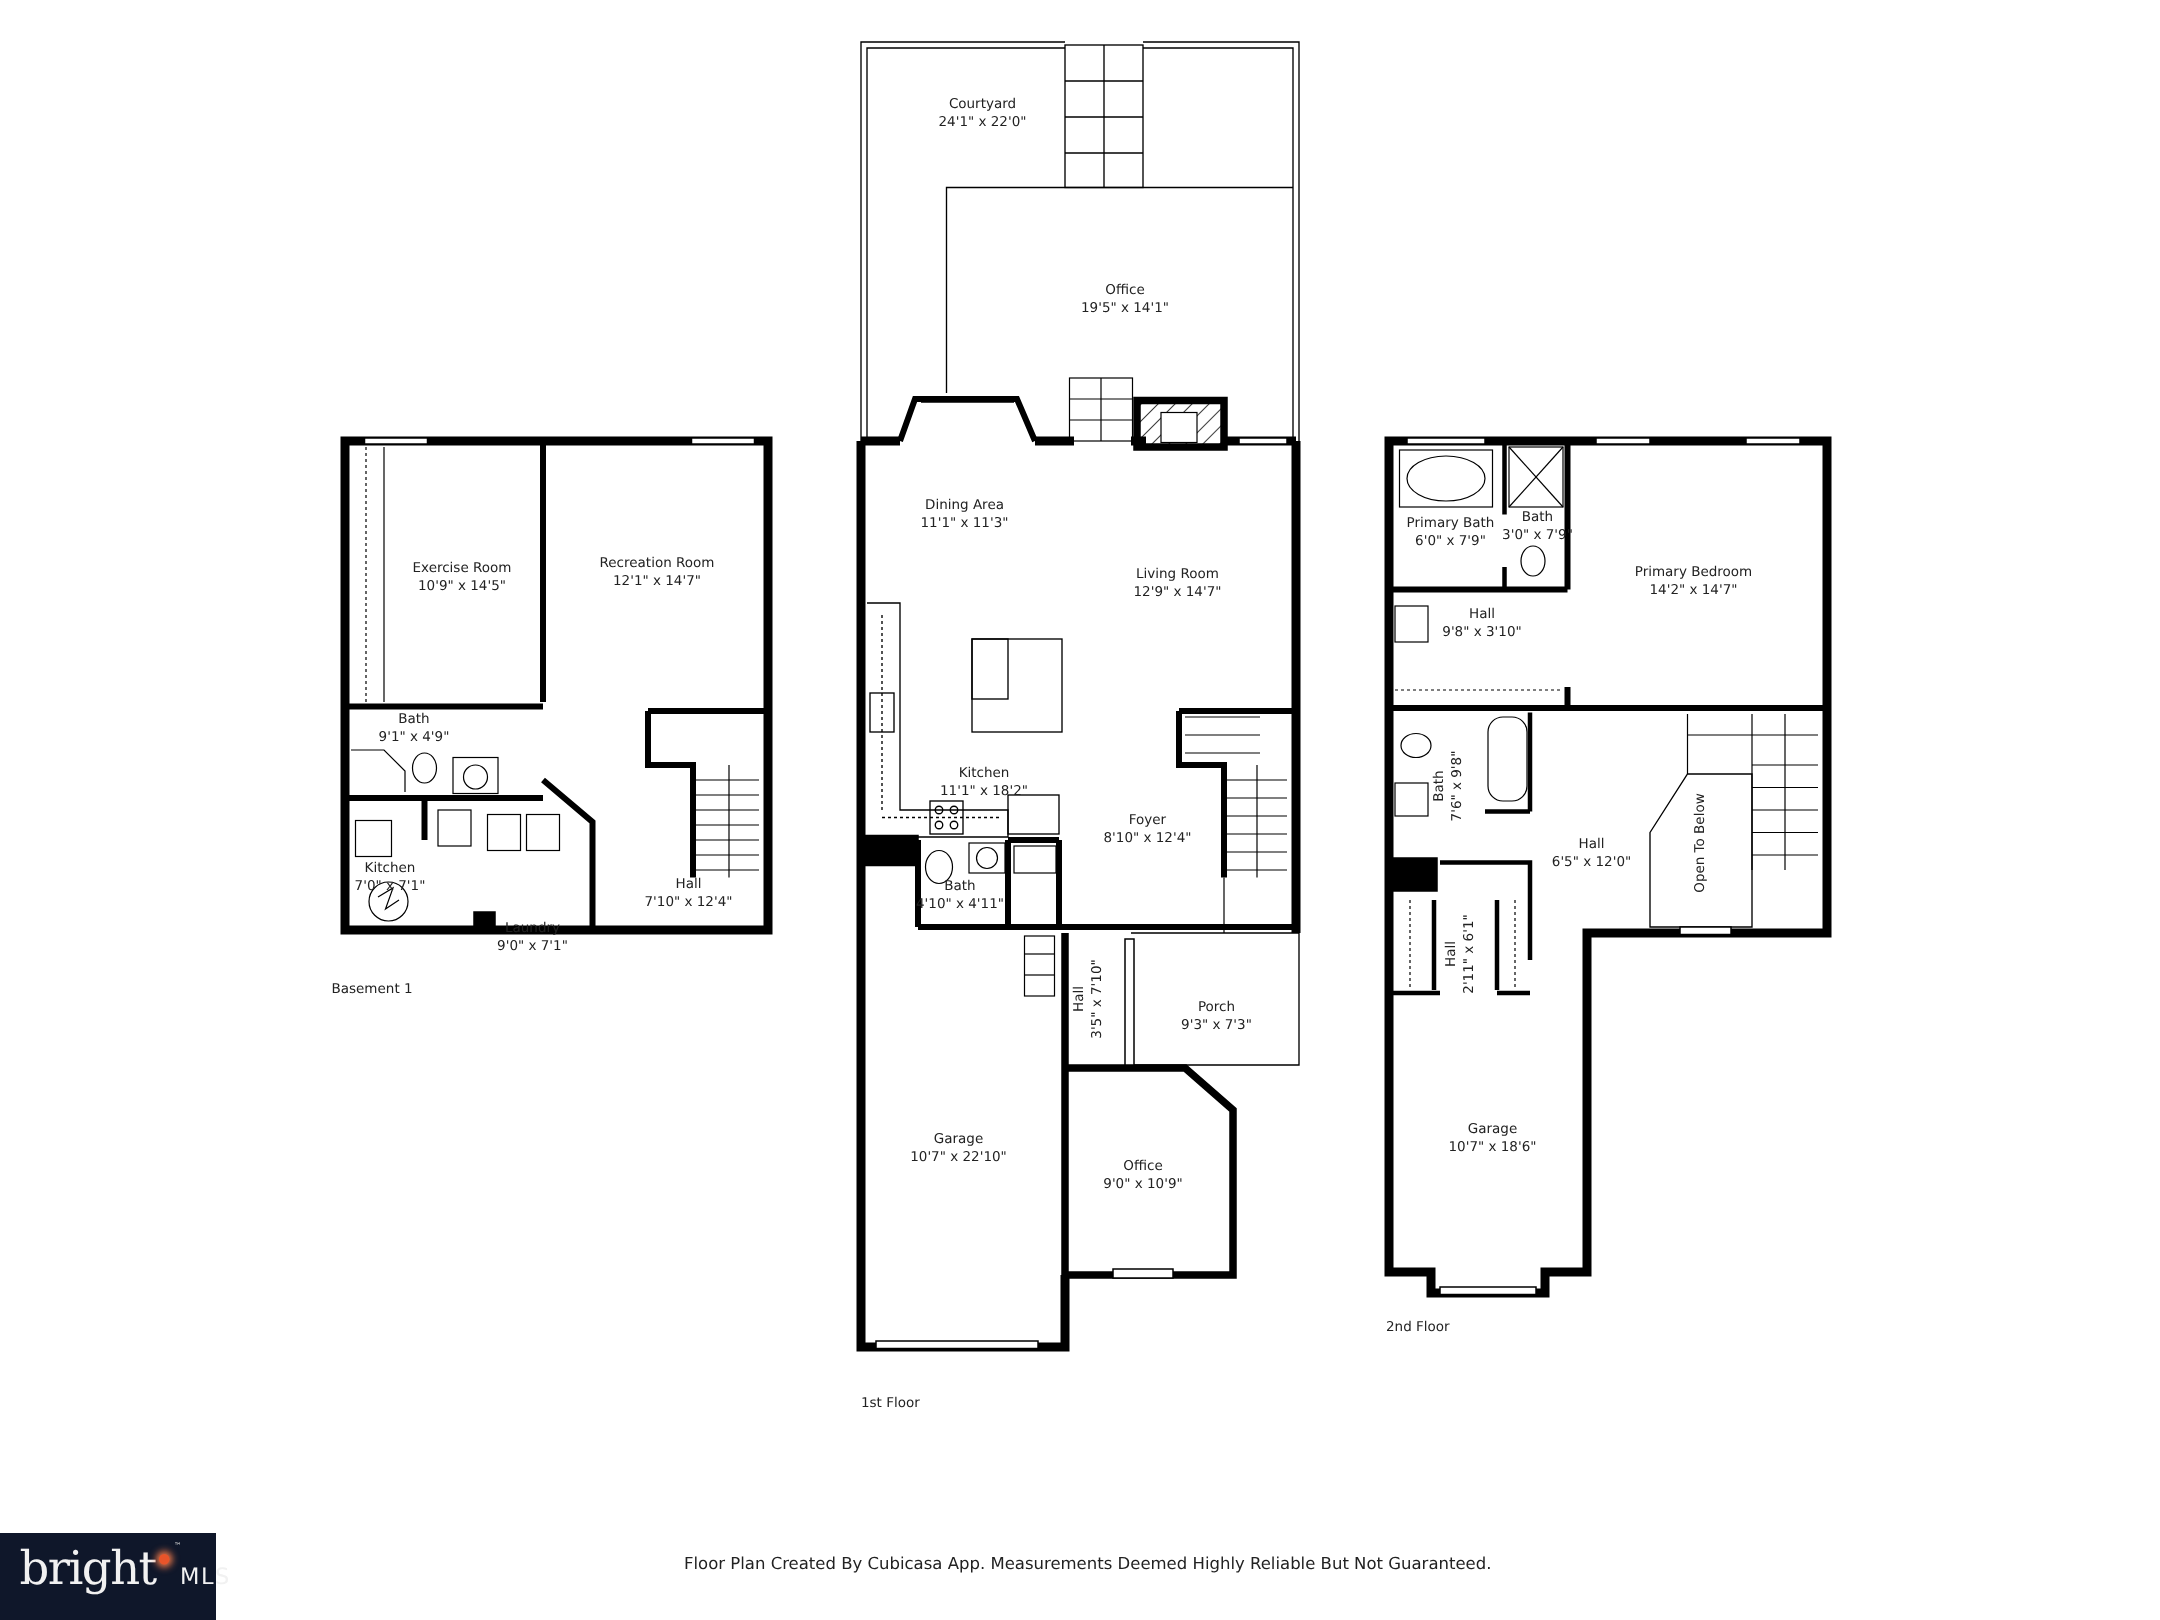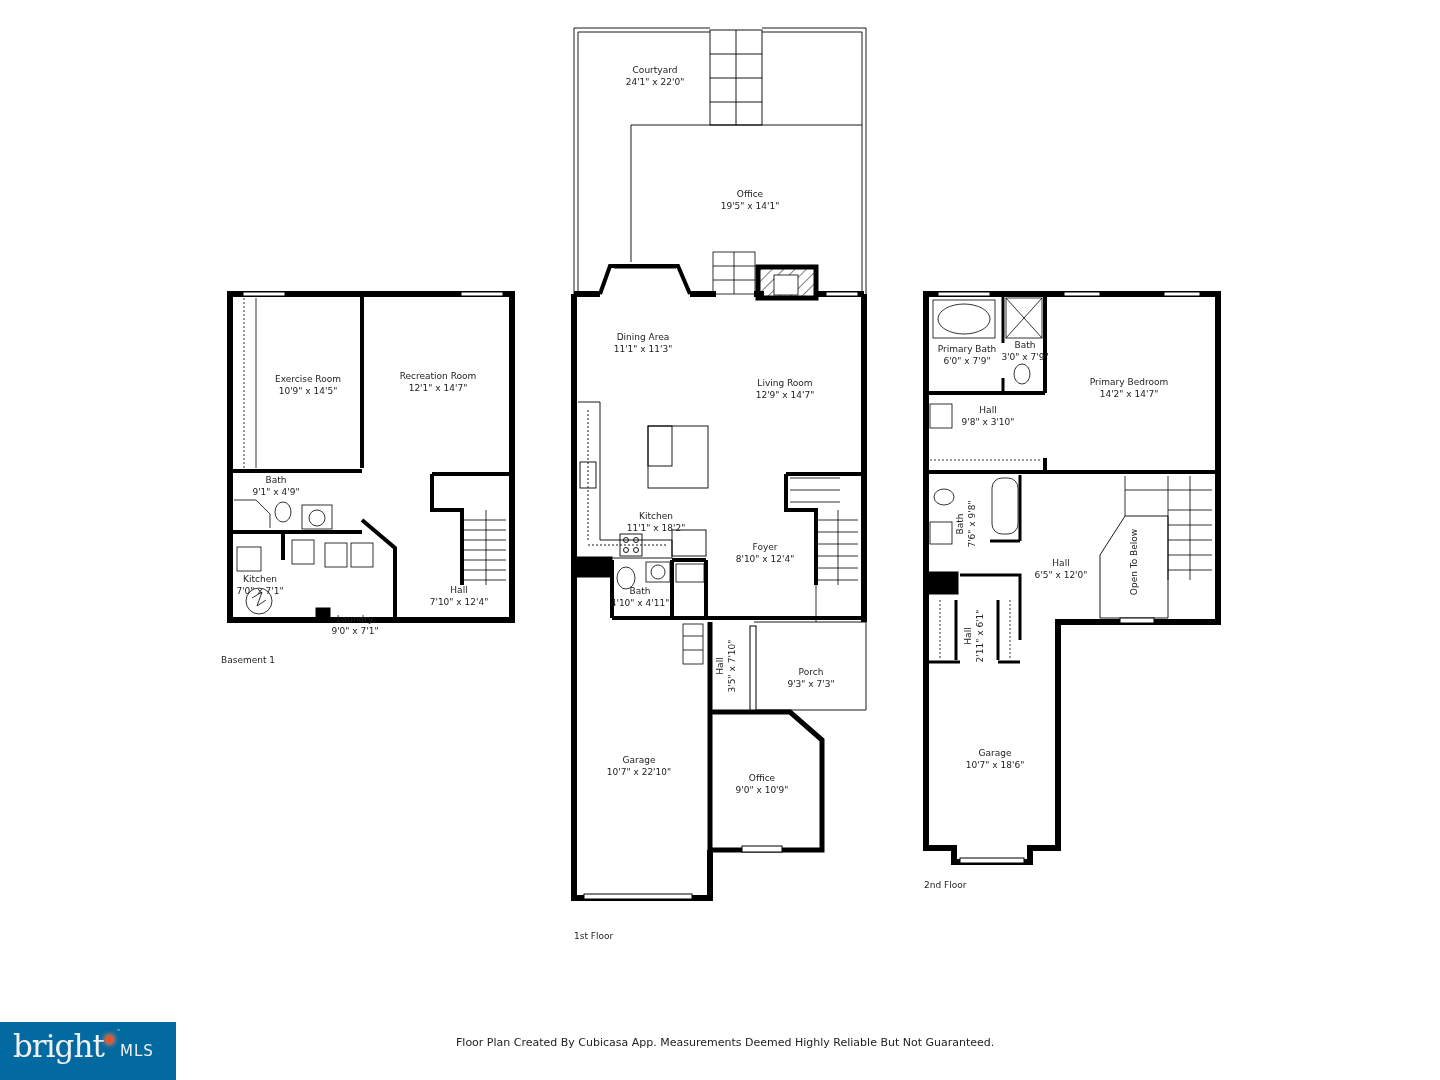--- a/index.html
+++ b/index.html
@@ -4,21 +4,21 @@
 <style>
   html, body { margin:0; padding:0; background:#ffffff; }
   body { width:1440px; height:1080px; position:relative; overflow:hidden; font-family:"DejaVu Sans", sans-serif; color:#222; }
   #plan { position:absolute; left:0; top:0; width:1440px; height:1080px; }
   .lbl { position:absolute; transform:translate(-50%,-50%); text-align:center; font-size:9px; line-height:12px; color:#222; white-space:nowrap; }
   .lbl .n { display:block; }
   .lbl .d { display:block; }
   .vert { transform:translate(-50%,-50%) rotate(-90deg); }
   .floor-name { position:absolute; font-size:9px; color:#222; }
   .footer { position:absolute; left:456px; top:1036px; font-size:11px; color:#222; }
-  .logo { position:absolute; left:0; top:1022px; width:176px; height:58px; background:#0369a1; }
+  .logo { position:absolute; left:0; top:1022px; width:144px; height:58px; background:#0f172a; }
   .logo .b { position:absolute; left:13px; top:6px; font-family:"DejaVu Serif", serif; font-size:31px; color:#f1f1f1; letter-spacing:-1px; }
   .logo .m { position:absolute; left:120px; top:20px; font-family:"DejaVu Sans", sans-serif; font-size:15px; color:#f1f1f1; letter-spacing:1px; }
   .logo .spark { position:absolute; left:106px; top:14px; width:7px; height:7px; border-radius:50%; background:#e8542a; box-shadow:0 0 5px 2px #f27a4a; }
   .logo .tm { position:absolute; left:116px; top:6px; font-size:5px; color:#ddd; }
 </style>
 </head>
 <body>
 
 <svg id="plan" viewBox="0 0 1440 1080" xmlns="http://www.w3.org/2000/svg">
   <defs>

